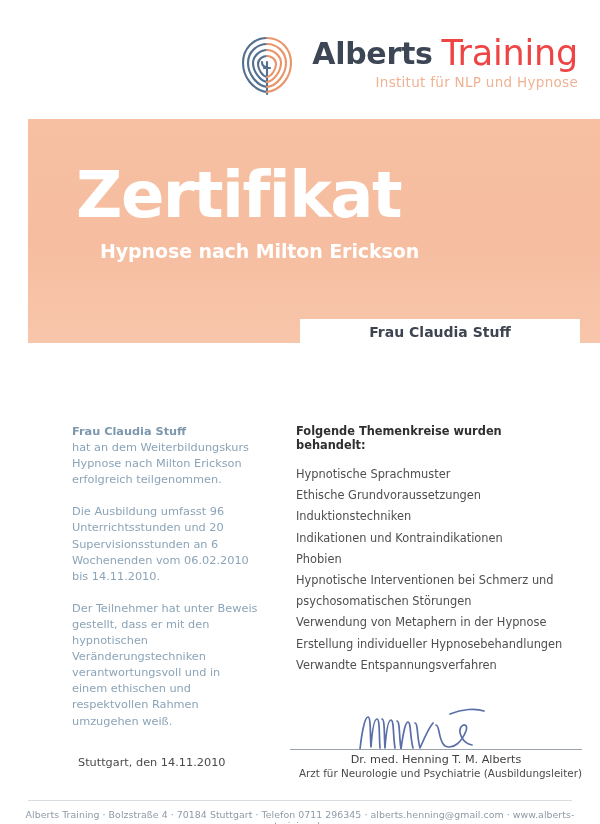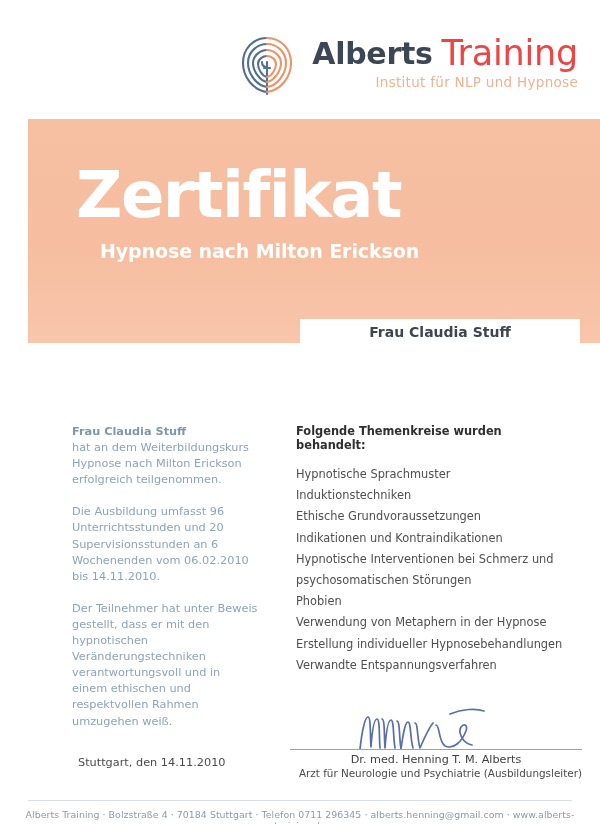--- a/index.html
+++ b/index.html
@@ -281,25 +281,25 @@
     <div class="col-left">
       <p><span class="lead-name">Frau Claudia Stuff</span><br><span>hat an dem Weiterbildungskurs Hypnose nach Milton Erickson erfolgreich teilgenommen.</span></p>
       <p>Die Ausbildung umfasst 96 Unterrichtsstunden und 20 Supervisionsstunden an 6 Wochenenden vom 06.02.2010 bis 14.11.2010.</p>
       <p>Der Teilnehmer hat unter Beweis gestellt, dass er mit den hypnotischen Veränderungstechniken verantwortungsvoll und in einem ethischen und respektvollen Rahmen umzugehen weiß.</p>
     </div>
 
     <div class="col-right">
       <div class="topics-heading">Folgende Themenkreise wurden behandelt:</div>
       <div id="topics-list">
           <div class="topic-item">Hypnotische Sprachmuster</div>
+          <div class="topic-item">Ethische Grundvoraussetzungen</div>
           <div class="topic-item">Induktionstechniken</div>
-          <div class="topic-item">Ethische Grundvoraussetzungen</div>
           <div class="topic-item">Indikationen und Kontraindikationen</div>
+          <div class="topic-item">Phobien</div>
           <div class="topic-item wrap">Hypnotische Interventionen bei Schmerz und psychosomatischen Störungen</div>
-          <div class="topic-item">Phobien</div>
           <div class="topic-item">Verwendung von Metaphern in der Hypnose</div>
           <div class="topic-item">Erstellung individueller Hypnosebehandlungen</div>
           <div class="topic-item">Verwandte Entspannungsverfahren</div>
         </div>
     </div>
 
   </div>
 
   <div class="sig-area">
     <div class="place-date">Stuttgart, den 14.11.2010</div>

